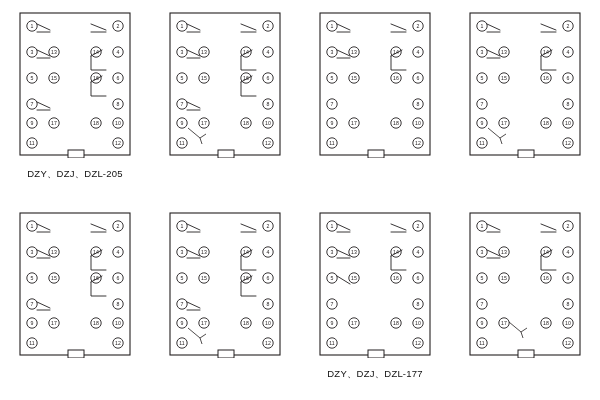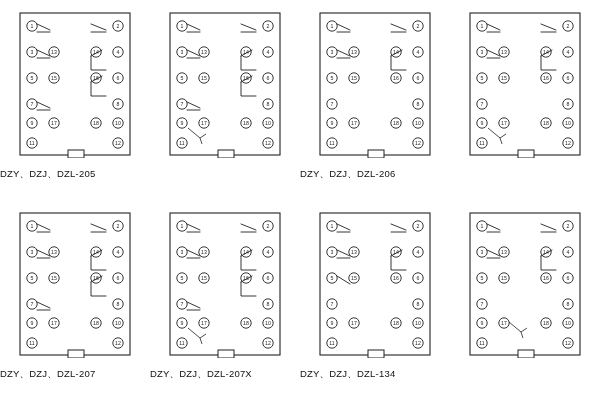--- a/index.html
+++ b/index.html
@@ -26,20 +26,21 @@
     position:absolute;
     left:50%;
     transform:translateX(-50%);
     top:10px;
     width:118px;height:148px;
   }
   .caption{
     position:absolute;
     left:0;right:0;
     top:168px;
+    text-align:center;
     font-size:9.5px;
     letter-spacing:0.2px;
     white-space:nowrap;
   }
   svg{display:block;}
   .frame{fill:#ffffff;stroke:#231f20;stroke-width:1.1;}
   .term{fill:#ffffff;stroke:#231f20;stroke-width:0.9;}
   .wire{stroke:#231f20;stroke-width:0.9;fill:none;stroke-linecap:round;stroke-linejoin:round;}
   .thin{stroke:#231f20;stroke-width:0.8;fill:none;}
   .num{font-family:"Liberation Sans",sans-serif;font-size:5.2px;fill:#231f20;text-anchor:middle;dominant-baseline:central;}
@@ -204,21 +205,20 @@
           <text class="num" x="80" y="68">16</text>
         <circle class="term" cx="80" cy="113" r="5.2"></circle>
           <text class="num" x="80" y="113">18</text>
         <path class="wire" d="M21,14 L34,20 M21,22 L34,22"></path>
         <path class="wire" d="M21,40 L34,46 M21,48 L34,48"></path>
         <path class="wire" d="M75,14 L90,20 M75,22 L90,22"></path>
         <path class="wire" d="M75,46 L75,60 L90,60 M75,46 L86,40"></path>
         <rect class="tab" x="52" y="140" width="16" height="8"></rect>
       </svg>
     </div>
-    <div class="caption">DZY、DZJ、DZL-206</div>
   </div>
 
   <div class="cell">
     <div class="diagram-wrap">
       <svg viewBox="0 0 118 148" width="118" height="148">
         <rect class="frame" x="4" y="3" width="110" height="142"></rect>
         <circle class="term" cx="16" cy="16" r="5.2"></circle>
           <text class="num" x="16" y="16">1</text>
         <circle class="term" cx="16" cy="42" r="5.2"></circle>
           <text class="num" x="16" y="42">3</text>
@@ -309,21 +309,20 @@
           <text class="num" x="80" y="113">18</text>
         <path class="wire" d="M21,14 L34,20 M21,22 L34,22"></path>
         <path class="wire" d="M21,40 L34,46 M21,48 L34,48"></path>
         <path class="wire" d="M21,92 L34,98 M21,100 L34,100"></path>
         <path class="wire" d="M75,14 L90,20 M75,22 L90,22"></path>
         <path class="wire" d="M75,46 L75,60 L90,60 M75,46 L86,40"></path>
         <path class="wire" d="M75,72 L75,86 L90,86 M75,72 L86,66"></path>
         <rect class="tab" x="52" y="140" width="16" height="8"></rect>
       </svg>
     </div>
-    <div class="caption">DZY、DZJ、DZL-207</div>
   </div>
 
   <div class="cell">
     <div class="diagram-wrap">
       <svg viewBox="0 0 118 148" width="118" height="148">
         <rect class="frame" x="4" y="3" width="110" height="142"></rect>
         <circle class="term" cx="16" cy="16" r="5.2"></circle>
           <text class="num" x="16" y="16">1</text>
         <circle class="term" cx="16" cy="42" r="5.2"></circle>
           <text class="num" x="16" y="42">3</text>
@@ -365,21 +364,20 @@
         <path class="wire" d="M75,14 L90,20 M75,22 L90,22"></path>
         <path class="wire" d="M75,46 L75,60 L90,60 M75,46 L86,40"></path>
         <path class="wire" d="M75,72 L75,86 L90,86 M75,72 L86,66"></path>
         <g>
           <path class="thin" d="M22,118 L34,128"></path>
           <path class="thin" d="M34,128 L40,124 M34,128 L36,134"></path>
         </g>
         <rect class="tab" x="52" y="140" width="16" height="8"></rect>
       </svg>
     </div>
-    <div class="caption">DZY、DZJ、DZL-207X</div>
   </div>
 
   <div class="cell">
     <div class="diagram-wrap">
       <svg viewBox="0 0 118 148" width="118" height="148">
         <rect class="frame" x="4" y="3" width="110" height="142"></rect>
         <circle class="term" cx="16" cy="16" r="5.2"></circle>
           <text class="num" x="16" y="16">1</text>
         <circle class="term" cx="16" cy="42" r="5.2"></circle>
           <text class="num" x="16" y="42">3</text>
@@ -416,21 +414,21 @@
         <circle class="term" cx="80" cy="113" r="5.2"></circle>
           <text class="num" x="80" y="113">18</text>
         <path class="wire" d="M21,14 L34,20 M21,22 L34,22"></path>
         <path class="wire" d="M21,40 L34,46 M21,48 L34,48"></path>
         <path class="wire" d="M75,14 L90,20 M75,22 L90,22"></path>
         <path class="wire" d="M75,46 L75,60 L90,60 M75,46 L86,40"></path>
         <path class="wire" d="M21,66 L34,74"></path>
         <rect class="tab" x="52" y="140" width="16" height="8"></rect>
       </svg>
     </div>
-    <div class="caption">DZY、DZJ、DZL-134</div>
+    <div class="caption">DZY、DZJ、DZL-177</div>
   </div>
 
   <div class="cell">
     <div class="diagram-wrap">
       <svg viewBox="0 0 118 148" width="118" height="148">
         <rect class="frame" x="4" y="3" width="110" height="142"></rect>
         <circle class="term" cx="16" cy="16" r="5.2"></circle>
           <text class="num" x="16" y="16">1</text>
         <circle class="term" cx="16" cy="42" r="5.2"></circle>
           <text class="num" x="16" y="42">3</text>

